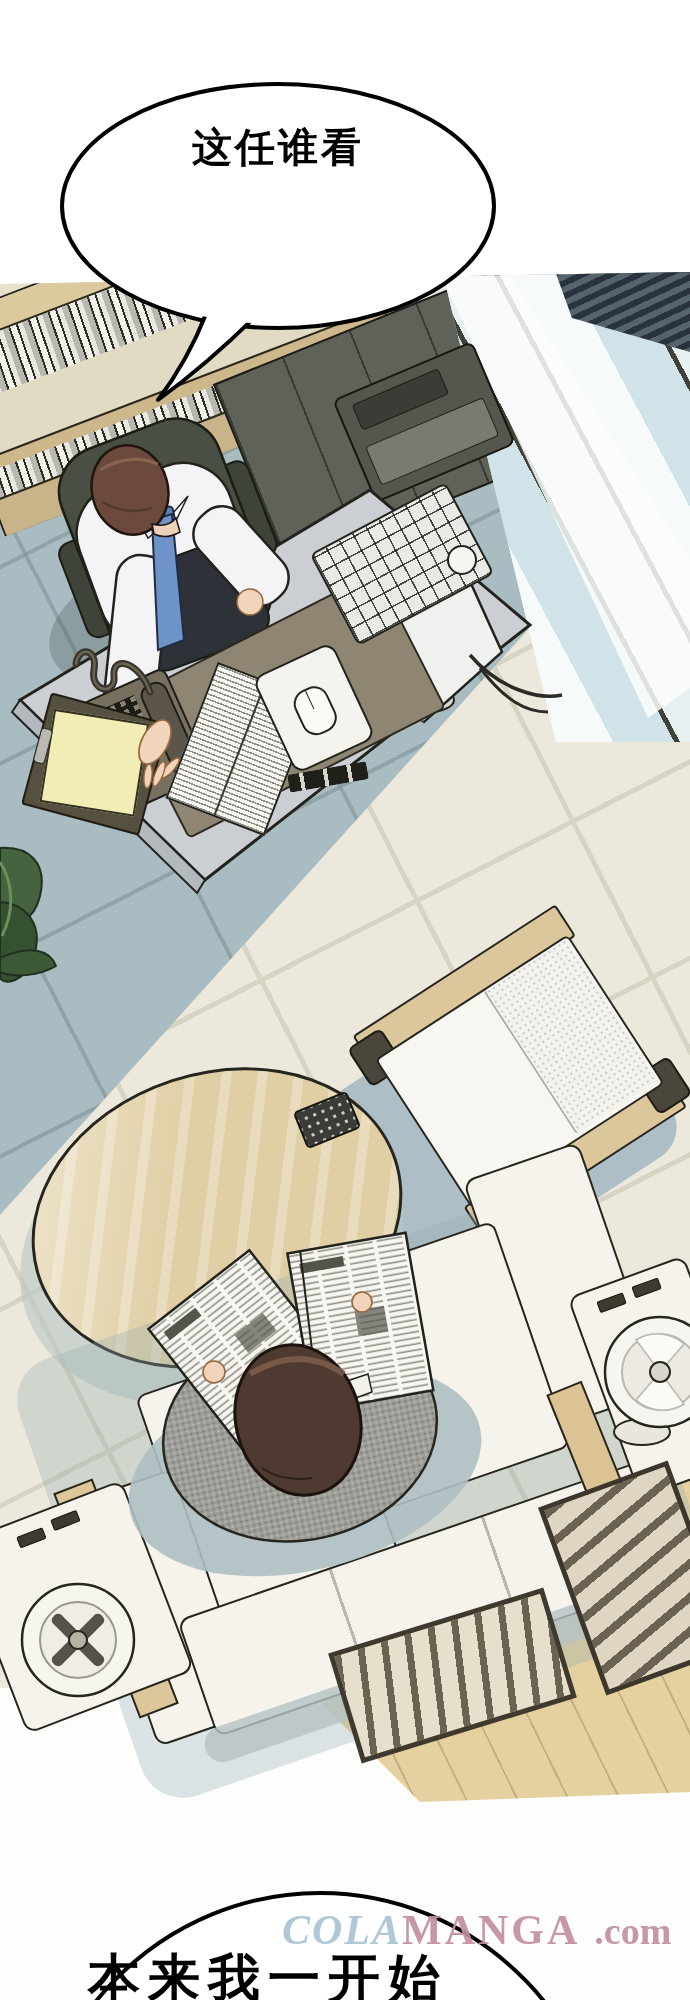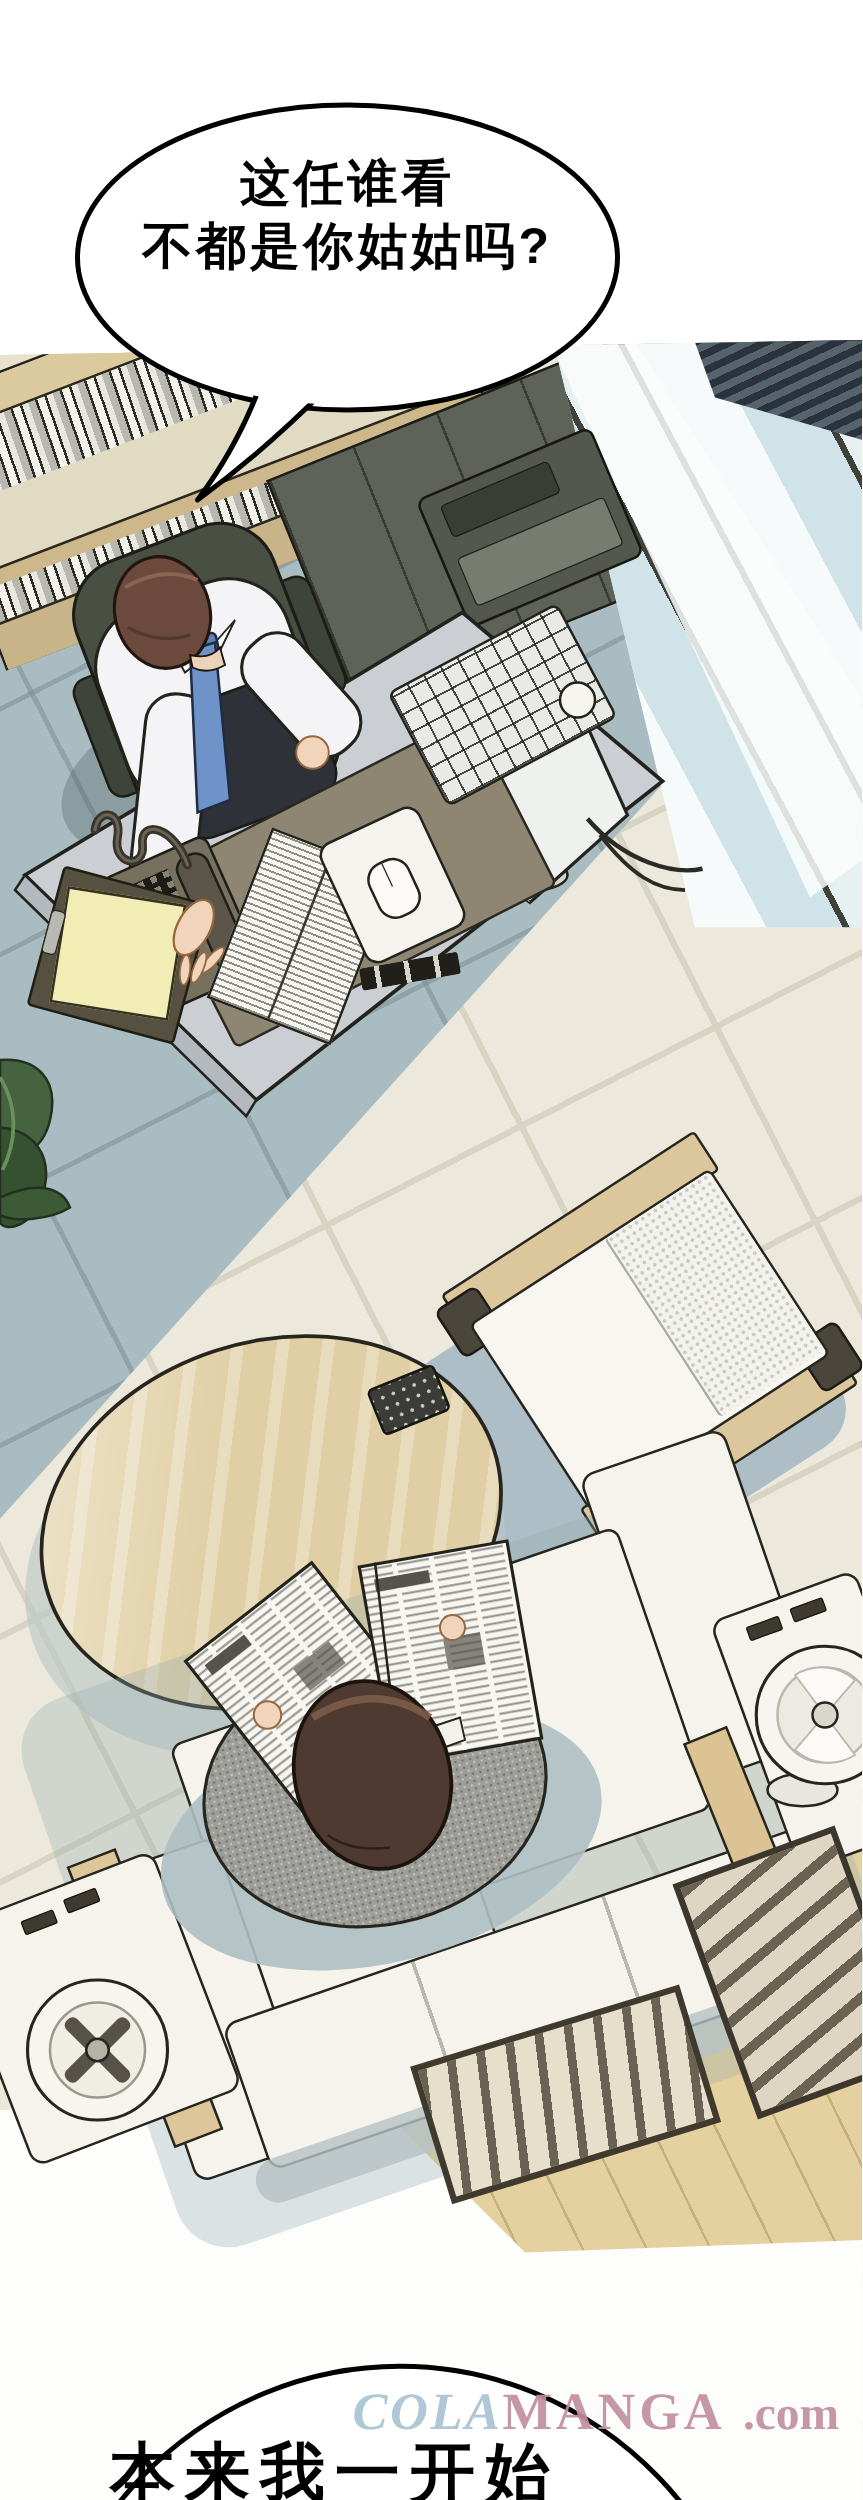--- a/index.html
+++ b/index.html
@@ -313,21 +313,20 @@
   </div>
 
   <svg class="svglayer z50" viewBox="0 0 690 2000">
     <ellipse cx="278" cy="206" rx="216" ry="122" fill="#ffffff" stroke="#000000" stroke-width="4"></ellipse>
     <path d="M 206 314 Q 188 360 158 400 Q 210 362 262 310 Z" fill="#ffffff" stroke="#000000" stroke-width="4" stroke-linejoin="round"></path>
     <ellipse cx="278" cy="206" rx="212" ry="118" fill="#ffffff"></ellipse>
     <ellipse cx="320" cy="2195" rx="292" ry="302" fill="#ffffff" stroke="#000000" stroke-width="4"></ellipse>
   </svg>
   <div class="abs bubbletext-top">
     <div>这任谁看</div>
-    <div>不都是你姑姑吗?</div>
   </div>
   <div class="abs bubbletext-bottom">本来我一开始</div>
 
   <div class="abs wm1">
     <span class="wm-cola">COLA</span><span class="wm-manga">MANGA</span><span class="wm-dotcom">.com</span>
   </div>
 
 </div>
 
 </body></html>

